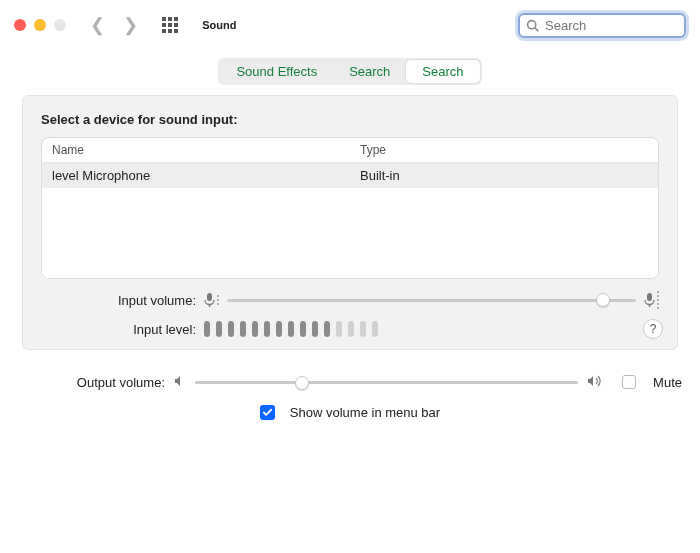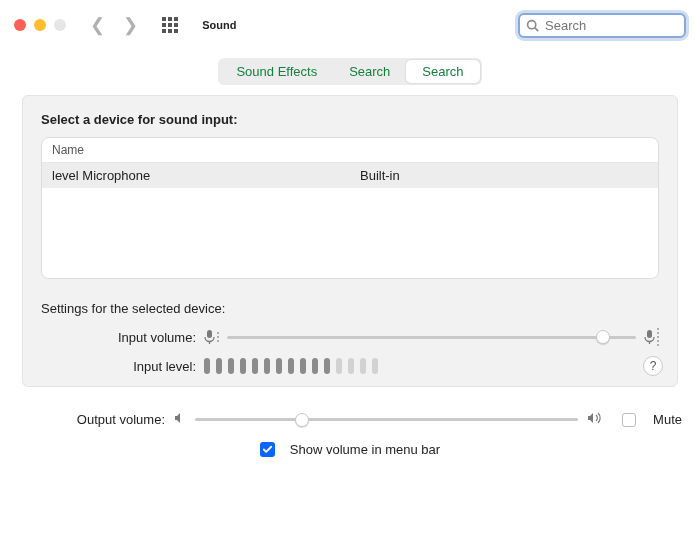--- a/index.html
+++ b/index.html
@@ -154,21 +154,21 @@
     font-size: 12px;
     color: #555;
     display:flex; align-items:center; justify-content:center;
     cursor: pointer;
   }
 
   .footer {
     padding: 18px 10px 0;
   }
   .footer .form-row { grid-template-columns: 155px 1fr auto auto; margin-top: 6px; }
-  .mute-box { display:flex; align-items:center; gap:17px; margin-left:10px; }
+  .mute-box { display:flex; gap:17px; margin-left:10px; }
   .mute-box .chk {
     width:14px; height:14px; border:1px solid #bbb; border-radius:3px; background:#fff;
   }
   .show-row { display:flex; align-items:center; justify-content:center; gap:15px; margin-top:14px; }
   .chk-blue {
     width:15px; height:15px; border-radius:3px; background:#0a66ff;
     display:flex; align-items:center; justify-content:center;
   }
   .chk-blue svg { display:block; }
 
@@ -215,29 +215,29 @@
     <button class="active">Search</button>
   </div>
 </div>
 
 <div class="panel">
   <h3>Select a device for sound input:</h3>
 
   <div class="device-table">
     <div class="thead">
       <span>Name</span>
+      <span>Type</span>
     </div>
     <div class="row">
       <span>level Microphone</span>
       <span>Built-in</span>
     </div>
     <div class="filler"></div>
   </div>
 
-  <div class="settings-label">Settings for the selected device:</div>
 
   <div class="form-row">
     <div class="lab">Input volume:</div>
     <div class="vol-control">
       <span class="mic-icon">
         <svg width="11" height="16" viewBox="0 0 11 16" fill="#7a7a7a">
             <rect x="3" y="1" width="5" height="8" rx="2.5"></rect>
             <path d="M1 8a4.5 4.5 0 0 0 9 0" fill="none" stroke="#7a7a7a" stroke-width="1.3"></path>
             <line x1="5.5" y1="12.5" x2="5.5" y2="15" stroke="#7a7a7a" stroke-width="1.3"></line>
           </svg>

